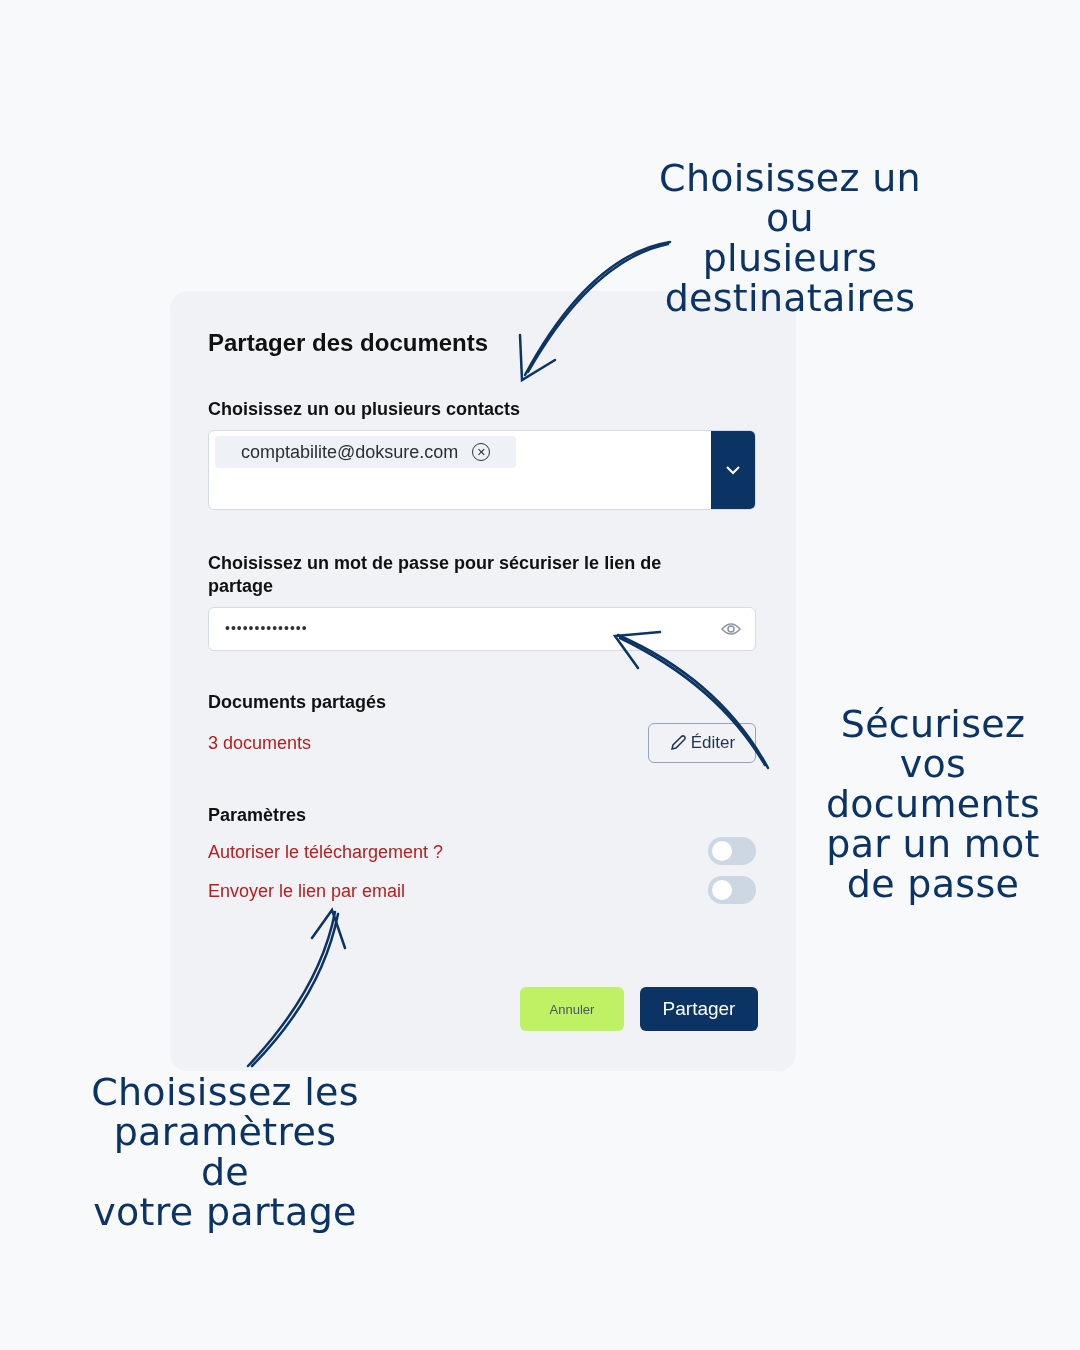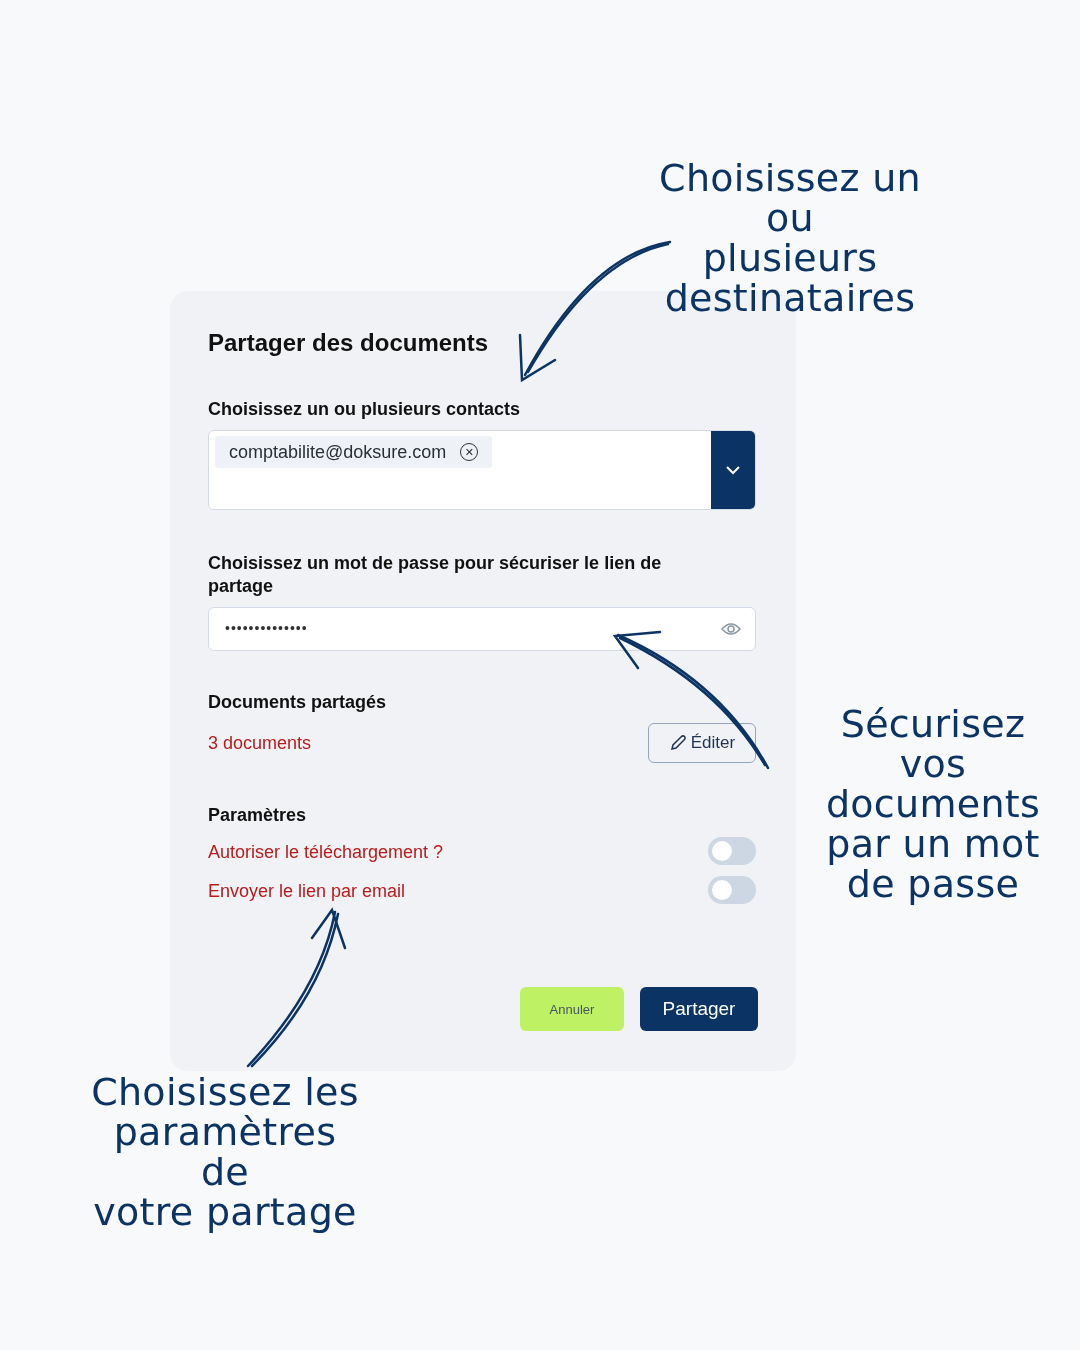--- a/index.html
+++ b/index.html
@@ -2,21 +2,21 @@
 <html><head>
 <meta charset="utf-8">
 <style>
   html, body { margin:0; padding:0; }
   body { width:1080px; height:1350px; background:#f7f9fb; position:relative; overflow:hidden; font-family:"Liberation Sans", sans-serif; }
   .card { position:absolute; left:170px; top:291px; width:626px; height:780px; background:#f0f2f5; border-radius:18px; }
   .title { position:absolute; left:38px; top:38px; font-size:24px; font-weight:bold; color:#111; }
   .label { position:absolute; left:38px; font-size:18px; font-weight:bold; color:#111; line-height:23px; }
   .text { position:absolute; left:38px; font-size:18px; color:#b91c1c; }
   .contacts { position:absolute; left:38px; top:139px; width:548px; height:80px; background:#fff; border:1px solid #d4dbe5; border-radius:6px; box-sizing:border-box; overflow:hidden; }
-  .chip { position:absolute; left:6px; top:5px; height:32px; padding:0 14px; background:#eef2f6; border-radius:4px; display:flex; align-items:center; font-size:18px; color:#2a2f36; }
+  .chip { position:absolute; left:6px; top:5px; height:32px; padding:0 26px; background:#eef2f6; border-radius:4px; display:flex; align-items:center; font-size:18px; color:#2a2f36; }
   .chip-x { margin-left:14px; width:16px; height:16px; border:1.5px solid #333; border-radius:50%; display:flex; align-items:center; justify-content:center; font-size:11px; line-height:1; }
   .dd-btn { position:absolute; right:0; top:0; width:44px; height:100%; background:#0b3364; display:flex; align-items:center; justify-content:center; }
   .pwd { position:absolute; left:38px; top:316px; width:548px; height:44px; background:#fff; border:1px solid #d4dbe5; border-radius:6px; box-sizing:border-box; }
   .pwd-val { position:absolute; left:16px; top:12px; font-size:14px; letter-spacing:1px; color:#333; }
   .eye { position:absolute; right:14px; top:13px; }
   .edit-btn { position:absolute; left:478px; top:432px; width:108px; height:40px; border:1px solid #93a6bd; border-radius:6px; box-sizing:border-box; display:flex; align-items:center; justify-content:center; gap:4px; font-size:17px; color:#1f3550; background:transparent; }
   .toggle { position:absolute; left:538px; width:48px; height:28px; border-radius:14px; background:#ccd7e3; }
   .toggle .knob { position:absolute; left:4px; top:4px; width:20px; height:20px; border-radius:50%; background:#fff; }
   .cancel-btn { position:absolute; left:350px; top:696px; width:104px; height:44px; background:#bef264; border-radius:6px; display:flex; align-items:center; justify-content:center; font-size:13px; color:#4b5563; }
   .share-btn { position:absolute; left:470px; top:696px; width:118px; height:44px; background:#0b3364; border-radius:6px; display:flex; align-items:center; justify-content:center; font-size:19px; color:#fff; }

